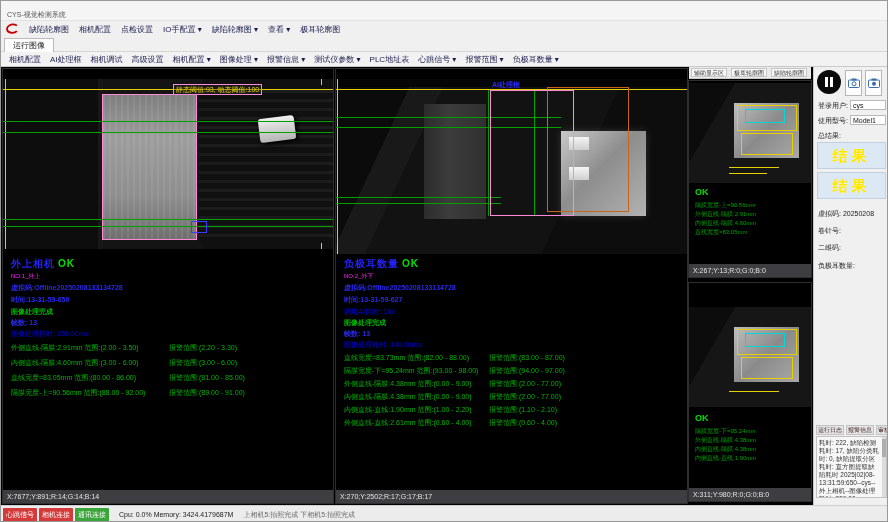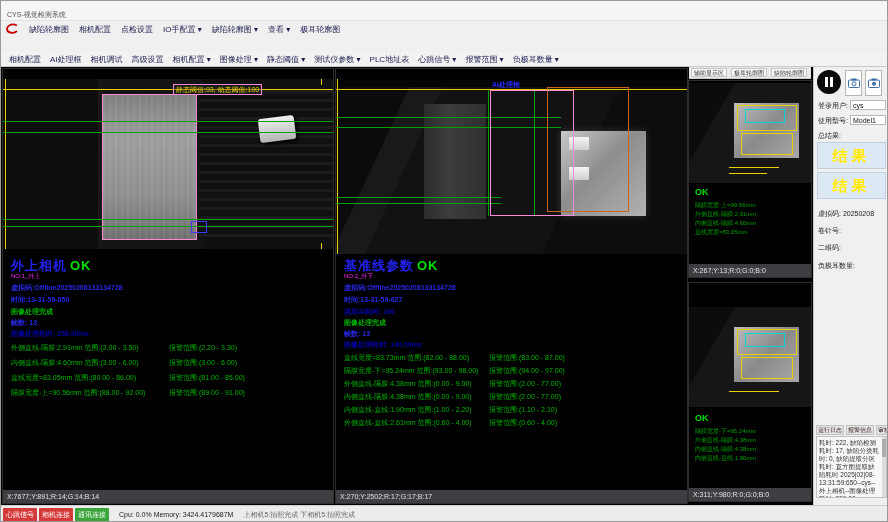--- a/index.html
+++ b/index.html
@@ -48,21 +48,21 @@
 
   .ai-label { position:absolute; left:156px; top:1px; color:#2a2aff; font-size:7px; font-weight:bold; }
   .pink-rect  { position:absolute; left:154px; top:11px; width:84px; height:126px; border:1px solid #ff8ad8; }
   .orange-rect{ position:absolute; left:211px; top:8px; width:82px; height:125px; border:1px solid #c8641e; }
   .mid-plate  { position:absolute; left:88px; top:25px; width:62px; height:115px; background:linear-gradient(90deg,#2c2c2c,#3c3c3c 40%,#303030); }
   .mid-bright { position:absolute; left:225px; top:52px; width:85px; height:85px;
     background:linear-gradient(135deg,#c9c9c9,#8d8d8d 45%,#b2b2b2); box-shadow:0 0 8px rgba(255,255,255,.15); }
   .glint { position:absolute; width:20px; height:13px; background:linear-gradient(180deg,#f5f5f5,#cfcfcf); }
   .dark-band { position:absolute; left:0; right:0; top:0; height:8px; background:#050505; }
 
-  .cam-title { position:absolute; left:8px; font-size:13px; font-weight:bold; color:#2222f0; letter-spacing:1px; }
+  .cam-title { position:absolute; left:8px; font-size:10px; font-weight:bold; color:#2222f0; letter-spacing:1px; }
   .cam-title .ok { color:#00e000; margin-left:3px; }
   .cam-no { position:absolute; left:8px; font-size:6px; color:#ff28ff; }
   .tline { position:absolute; left:8px; font-size:7px; white-space:nowrap; font-weight:bold; }
   .t-blue { color:#2828e8; }
   .t-green { color:#00b400; }
   .t-navy { color:#0000a8; }
   .mrow { position:absolute; left:8px; right:4px; height:9px; }
   .mrow .mtext { position:absolute; left:0; color:#00b400; font-size:7px; white-space:nowrap; }
   .mrow .malarm { position:absolute; color:#00b400; font-size:7px; white-space:nowrap; }
   .panel.left .malarm { left:158px; }
@@ -120,29 +120,32 @@
     </svg>
     <span class="menu-item">缺陷轮廓图</span>
     <span class="menu-item">相机配置</span>
     <span class="menu-item">点检设置</span>
     <span class="menu-item">IO手配置 ▾</span>
     <span class="menu-item">缺陷轮廓图 ▾</span>
     <span class="menu-item">查看 ▾</span>
     <span class="menu-item">极耳轮廓图</span>
   </div>
 
+  <div class="tabrow">
+    <div class="tab">运行图像</div>
+  </div>
 
   <div class="toolbar">
     <span class="tool-item">相机配置</span>
     <span class="tool-item">AI处理框</span>
     <span class="tool-item">相机调试</span>
     <span class="tool-item">高级设置</span>
     <span class="tool-item">相机配置 ▾</span>
     <span class="tool-item">图像处理 ▾</span>
-    <span class="tool-item">静态阈值 ▾</span>
+    <span class="tool-item">报警信息 ▾</span>
     <span class="tool-item">测试仪参数 ▾</span>
     <span class="tool-item">PLC地址表</span>
     <span class="tool-item">心跳信号 ▾</span>
     <span class="tool-item">报警范围 ▾</span>
     <span class="tool-item">负极耳数量 ▾</span>
   </div>
 
   <div class="main">
 
     <div class="panel left">
@@ -198,21 +201,21 @@
         <div class="hline green" style="top:38px; right:126px"></div>
         <div class="hline green" style="top:48px; right:126px"></div>
         <div class="hline green" style="top:118px; right:186px"></div>
         <div class="hline green" style="top:124px; right:186px"></div>
         <div class="vline green" style="left:152px; top:11px; bottom:38px"></div>
         <div class="vline green" style="left:198px; top:11px; bottom:38px"></div>
         <div class="orange-rect"></div>
         <div class="pink-rect"></div>
         <div class="ai-label">AI处理框</div>
       </div>
-      <div class="cam-title" style="top:188px"><span>基准线参数</span><span class="ok">OK</span></div>
+      <div class="cam-title" style="top:188px"><span>负极耳数量</span><span class="ok">OK</span></div>
       <div class="cam-no" style="top:203px">NO:2_外下</div>
       <div class="tline t-blue" style="top:214px">虚拟码:Offline20250208133134728</div>
       <div class="tline t-blue" style="top:226px">时间:13-31-59-627</div>
       <div class="tline t-navy" style="top:238px">调用AI耗时: 160</div>
       <div class="tline t-green" style="top:249px">图像处理完成</div>
       <div class="tline t-blue" style="top:260px">帧数: 13</div>
       <div class="tline t-navy" style="top:271px">图像处理耗时: 140.00ms</div>
       <div class="mrow" style="top:284px">
           <span class="mtext">直线宽度=83.73mm 范围:(82.00 - 88.00)</span>
           <span class="malarm">报警范围:(83.00 - 87.00)</span>

